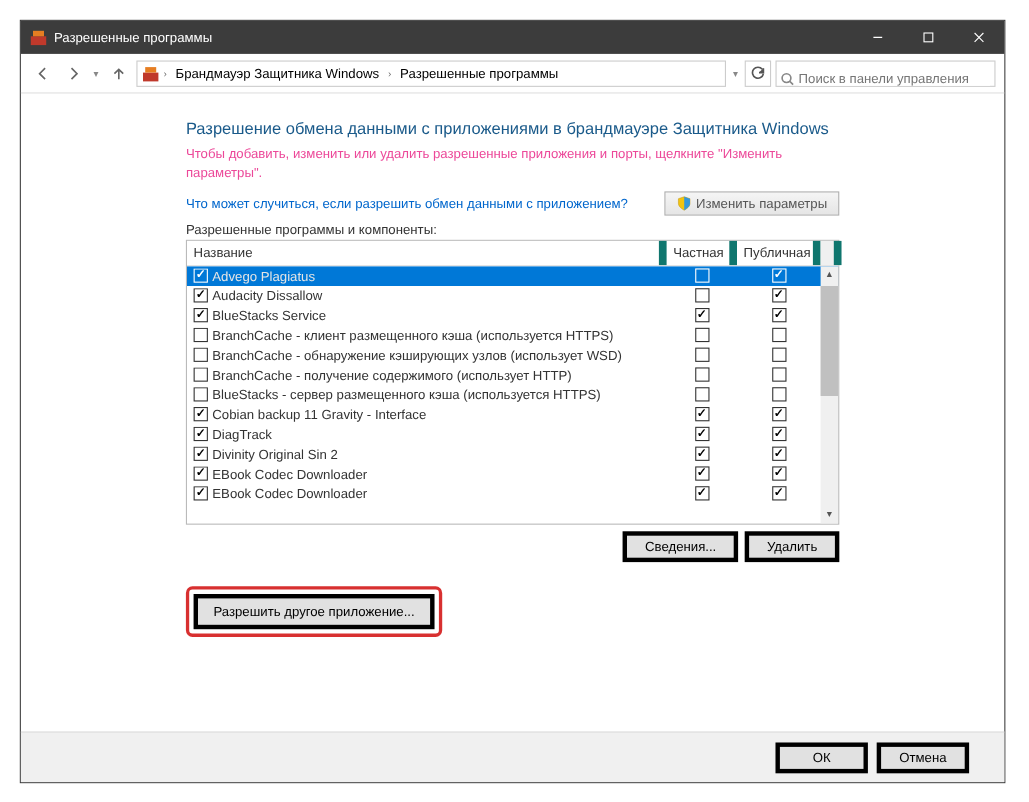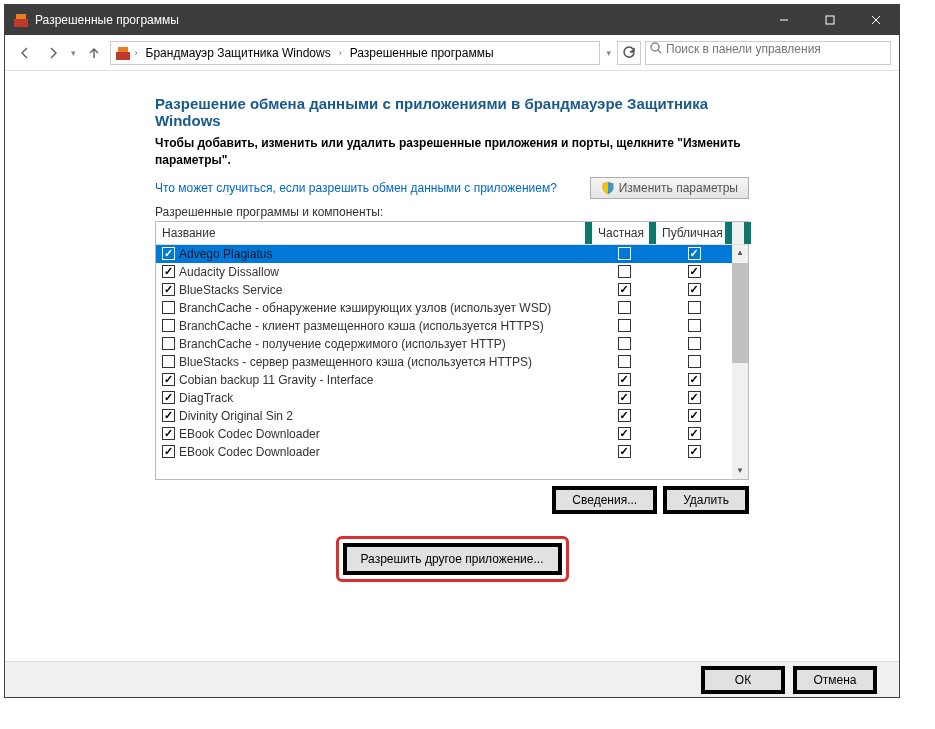--- a/index.html
+++ b/index.html
@@ -1,72 +1,72 @@
 <!DOCTYPE html>
 <html><head>
 <meta charset="utf-8">
 <style>
 * { box-sizing: border-box; margin: 0; padding: 0; font-family: "Segoe UI", Tahoma, sans-serif; }
 body { background: #fff; width: 935px; height: 729px; overflow: hidden; }
 
-.window { width: 896px; height: 694px; margin: 4px; border: 1px solid #404040; background: #fff; display: flex; flex-direction: column; }
+.window { width: 896px; height: 694px; margin: 18px; border: 1px solid #404040; background: #fff; display: flex; flex-direction: column; }
 .titlebar { height: 30px; background: #3c3c3c; color: #fff; display: flex; align-items: center; padding-left: 8px; font-size: 12px; }
 .titlebar .title-icon { width: 16px; height: 16px; margin-right: 6px; }
 .titlebar .spacer { flex: 1; }
 .titlebar .winbtn { width: 46px; height: 30px; display: flex; align-items: center; justify-content: center; color: #fff; }
 .titlebar .winbtn svg { stroke: #fff; }
 
 .navbar { height: 36px; display: flex; align-items: center; gap: 4px; padding: 0 8px; border-bottom: 1px solid #e0e0e0; font-size: 12px; }
 .navbtn { width: 24px; height: 24px; display: flex; align-items: center; justify-content: center; color: #777; }
 .navbtn svg { stroke: #666; }
 .chev-small { font-size: 9px; color: #888; margin: 0 2px; }
 .breadcrumb { flex: 1; display: flex; align-items: center; gap: 4px; height: 24px; border: 1px solid #ccc; padding: 0 4px; }
 .breadcrumb .crumb { color: #000; padding: 2px 4px; }
 .breadcrumb .sep { color: #666; font-size: 9px; }
 .refresh { width: 24px; height: 24px; border: 1px solid #ccc; display: flex; align-items: center; justify-content: center; }
-.searchbox { width: 246px; height: 24px; border: 1px solid #ccc; display: flex; align-items: flex-start; padding: 0 4px; color: #888; }
+.searchbox { width: 200px; height: 24px; border: 1px solid #ccc; display: flex; align-items: flex-end; padding: 0 4px; color: #888; }
 .searchbox svg { margin-right: 4px; }
 .searchbox input { border: none; outline: none; flex: 1; font-size: 12px; }
 
 .content { flex: 1; padding: 24px 150px 0 150px; font-size: 12px; color: #333; position: relative; }
-.heading { color: #1a5a8a; font-size: 15px; font-weight: 700; margin-bottom: 6px; }
-.subtext { font-size: 12px; color: #000000; margin-bottom: 8px; line-height: 1.4; font-weight: bold; }
+.heading { color: #1a5a8a; font-size: 15px; font-weight: 400; margin-bottom: 6px; }
+.subtext { font-size: 12px; color: #ec4899; margin-bottom: 8px; line-height: 1.4; }
 .link-row { display: flex; align-items: center; justify-content: space-between; margin-bottom: 6px; gap: 31px; }
 .link { color: #0066cc; cursor: pointer; }
 .btn-gray { background: linear-gradient(#f5f5f5,#e5e5e5); border: 1px solid #adadad; padding: 3px 10px; font-size: 12px; display: inline-flex; align-items: flex-end; gap: 4px; color: #555; }
 .shield { width: 14px; height: 14px; }
 
 .panel-label { margin-bottom: 2px; }
 
 .list-panel { border: 1px solid #bababa; background: #fff; }
 .list-header { display: grid; grid-template-columns: 1fr 64px 76px 16px; background: #fff; border-bottom: 1px solid #e0e0e0; }
 .list-header .col { padding: 4px 6px; border-right: 7px solid #0f766e; font-size: 12px; }
 .list-header .col:nth-child(2), .list-header .col:nth-child(3) { text-align: center; }
 .list-body { height: 234px; overflow: hidden; position: relative; }
 .list-row { display: grid; grid-template-columns: 1fr 64px 76px 16px; align-items: center; height: 18px; font-size: 12px; }
-.list-row.sel { background: #0078d7; color: #0f172a; }
+.list-row.sel { background: #0078d7; color: #e5e5e5; }
 .list-row .cname { display: flex; align-items: center; gap: 4px; padding-left: 6px; white-space: nowrap; overflow: hidden; }
 .list-row .ccheck { display: flex; justify-content: center; }
 .chk { width: 13px; height: 13px; border: 1px solid #333; background: #fff; display: inline-flex; align-items: center; justify-content: center; font-size: 11px; line-height: 1; }
 .chk.on::after { content: "✓"; color: #000; font-weight: bold; }
 .list-row.sel .chk { border-color: #fff; background: transparent; }
 .list-row.sel .chk.on::after { color: #fff; }
 .scroll-gutter { background: #f0f0f0; }
 .scroll-track { position: absolute; right: 0; top: 0; bottom: 0; width: 16px; background: #f0f0f0; display: flex; flex-direction: column; }
 .scroll-arrow { height: 16px; display: flex; align-items: center; justify-content: center; font-size: 8px; color: #555; }
 .scroll-thumb { background: #c0c0c0; flex: 0 0 100px; margin-top: 2px; }
 
 .btn-row { display: flex; justify-content: flex-end; gap: 6px; margin-top: 6px; }
 .btn { background: #e1e1e1; border: 4px solid #000000; padding: 3px 16px; font-size: 12px; min-width: 84px; text-align: center; }
 
-.allow-row { display: flex; justify-content: center; margin-top: 22px; }
+.allow-row { display: flex; justify-content: flex-start; margin-top: 22px; }
 .highlight { border: 3px solid #d83030; border-radius: 6px; padding: 4px; display: inline-block; box-shadow: 0 0 0 1px rgba(255,255,255,0.6) inset; }
 .highlight .btn { min-width: 200px; padding: 5px 14px; }
 
-.footer { height: 36px; border-top: 1px solid #ddd; background: #f0f0f0; display: flex; align-items: center; justify-content: flex-end; gap: 8px; padding-right: 22px; }
+.footer { height: 46px; border-top: 1px solid #ddd; background: #f0f0f0; display: flex; align-items: center; justify-content: flex-end; gap: 8px; padding-right: 32px; }
 </style>
 </head>
 <body>
 
 <div class="window">
 
   <div class="titlebar">
     <svg class="title-icon" viewBox="0 0 16 16">
         <rect x="1" y="7" width="14" height="8" fill="#c0392b"></rect>
         <rect x="3" y="2" width="10" height="5" fill="#e67e22"></rect>
@@ -193,34 +193,34 @@
               <span class="chk on"></span>
             </div>
             <div class="ccheck">
               <span class="chk on"></span>
             </div>
             <div></div>
           </div>
           <div class="list-row">
             <div class="cname">
               <span class="chk "></span>
+              <span>BranchCache - клиент размещенного кэша (используется HTTPS)</span>
+            </div>
+            <div class="ccheck">
+              <span class="chk "></span>
+            </div>
+            <div class="ccheck">
+              <span class="chk "></span>
+            </div>
+            <div></div>
+          </div>
+          <div class="list-row">
+            <div class="cname">
+              <span class="chk "></span>
               <span>BranchCache - обнаружение кэширующих узлов (использует WSD)</span>
-            </div>
-            <div class="ccheck">
-              <span class="chk "></span>
-            </div>
-            <div class="ccheck">
-              <span class="chk "></span>
-            </div>
-            <div></div>
-          </div>
-          <div class="list-row">
-            <div class="cname">
-              <span class="chk "></span>
-              <span>BranchCache - клиент размещенного кэша (используется HTTPS)</span>
             </div>
             <div class="ccheck">
               <span class="chk "></span>
             </div>
             <div class="ccheck">
               <span class="chk "></span>
             </div>
             <div></div>
           </div>
           <div class="list-row">

